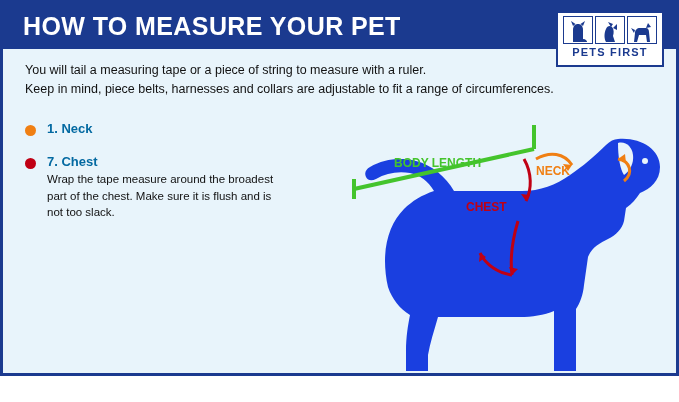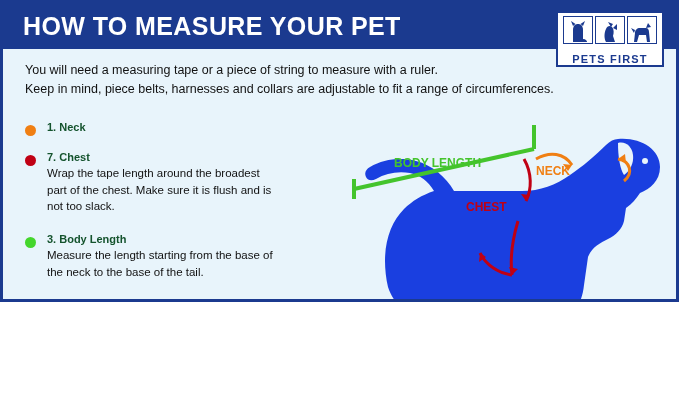--- a/index.html
+++ b/index.html
@@ -6,21 +6,21 @@
     margin: 0;
     padding: 0;
     background: #ffffff;
   }
   body {
     font-family: "Liberation Sans", sans-serif;
   }
   .page {
     position: relative;
     width: 679px;
-    height: 302px;
+    height: 376px;
     background: #e8f4fb;
     border: 3px solid #1b3a8f;
     box-sizing: border-box;
     overflow: hidden;
   }
   
   .header {
     position: absolute;
     left: 0; top: 0;
     width: 100%;
@@ -66,21 +66,21 @@
     display: flex;
     align-items: flex-end;
     justify-content: center;
     background: #ffffff;
   }
   .logo-text {
     color: #1b3a8f;
     font-size: 11px;
     font-weight: bold;
     letter-spacing: 1.2px;
-    margin-top: 9px;
+    margin-top: 2px;
   }
   
   .intro {
     position: absolute;
     left: 22px;
     top: 58px;
     width: 620px;
     color: #111111;
     font-size: 12.5px;
     line-height: 1.55;
@@ -99,23 +99,23 @@
   }
   .bullet {
     position: absolute;
     left: 0;
     top: 4px;
     width: 11px;
     height: 11px;
     border-radius: 50%;
   }
   .step-title {
-    font-size: 11px;
-    font-weight: bold;
-    color: #14532d;
+    font-size: 13px;
+    font-weight: bold;
+    color: #0369a1;
     margin-bottom: 2px;
   }
   .step-desc {
     font-size: 11.5px;
     color: #111111;
     line-height: 1.45;
   }
   
   .illustration {
     position: absolute;
@@ -164,42 +164,37 @@
           <path d="M3 23 L4 14 C4 11 6 9 9 9 L15 9 C17 9 18 11 18 13 L19 23 L16 23 L15 16 L8 16 L6 23 Z" fill="#1b3a8f"></path>
           <path d="M15 9 L17 4 L20 8 Z" fill="#1b3a8f"></path>
           <path d="M3 14 L0 9 L4 11 Z" fill="#1b3a8f"></path>
         </svg>
       </div>
     </div>
     <div class="logo-text">PETS FIRST</div>
   </div>
 
   <div class="intro">
-    <div>You will need a measuring tape or a piece of string to measure with a ruler.</div>
+    <div>You will tail a measuring tape or a piece of string to measure with a ruler.</div>
     <div>Keep in mind, piece belts, harnesses and collars are adjustable to fit a range of circumferences.</div>
   </div>
 
   <div class="steps">
 
     <div class="step">
       <span class="bullet" style="background:#f07f13"></span>
       <div class="step-title">1. Neck</div>
     </div>
 
     <div class="step">
       <span class="bullet" style="background:#c00014"></span>
       <div class="step-title">7. Chest</div>
-      <div class="step-desc">Wrap the tape length around the broadest part of the chest. Make sure it is flush and is not too slack.</div>
+      <div class="step-desc">Wrap the tape measure around the broadest part of the chest. Make sure it is flush and is not too slack.</div>
     </div>
 
-    <div class="step">
-      <span class="bullet" style="background:#44d62c"></span>
-      <div class="step-title">3. Body Length</div>
-      <div class="step-desc">Measure the length starting from the base of the neck to the base of the tail.</div>
-    </div>
 
   </div>
 
   <div class="illustration">
     <svg width="385" height="300" viewBox="0 0 385 300" aria-hidden="true">
 
       <g>
         <path d="M330 50
                  C352 48 372 60 372 78
                  C372 92 362 100 352 104

